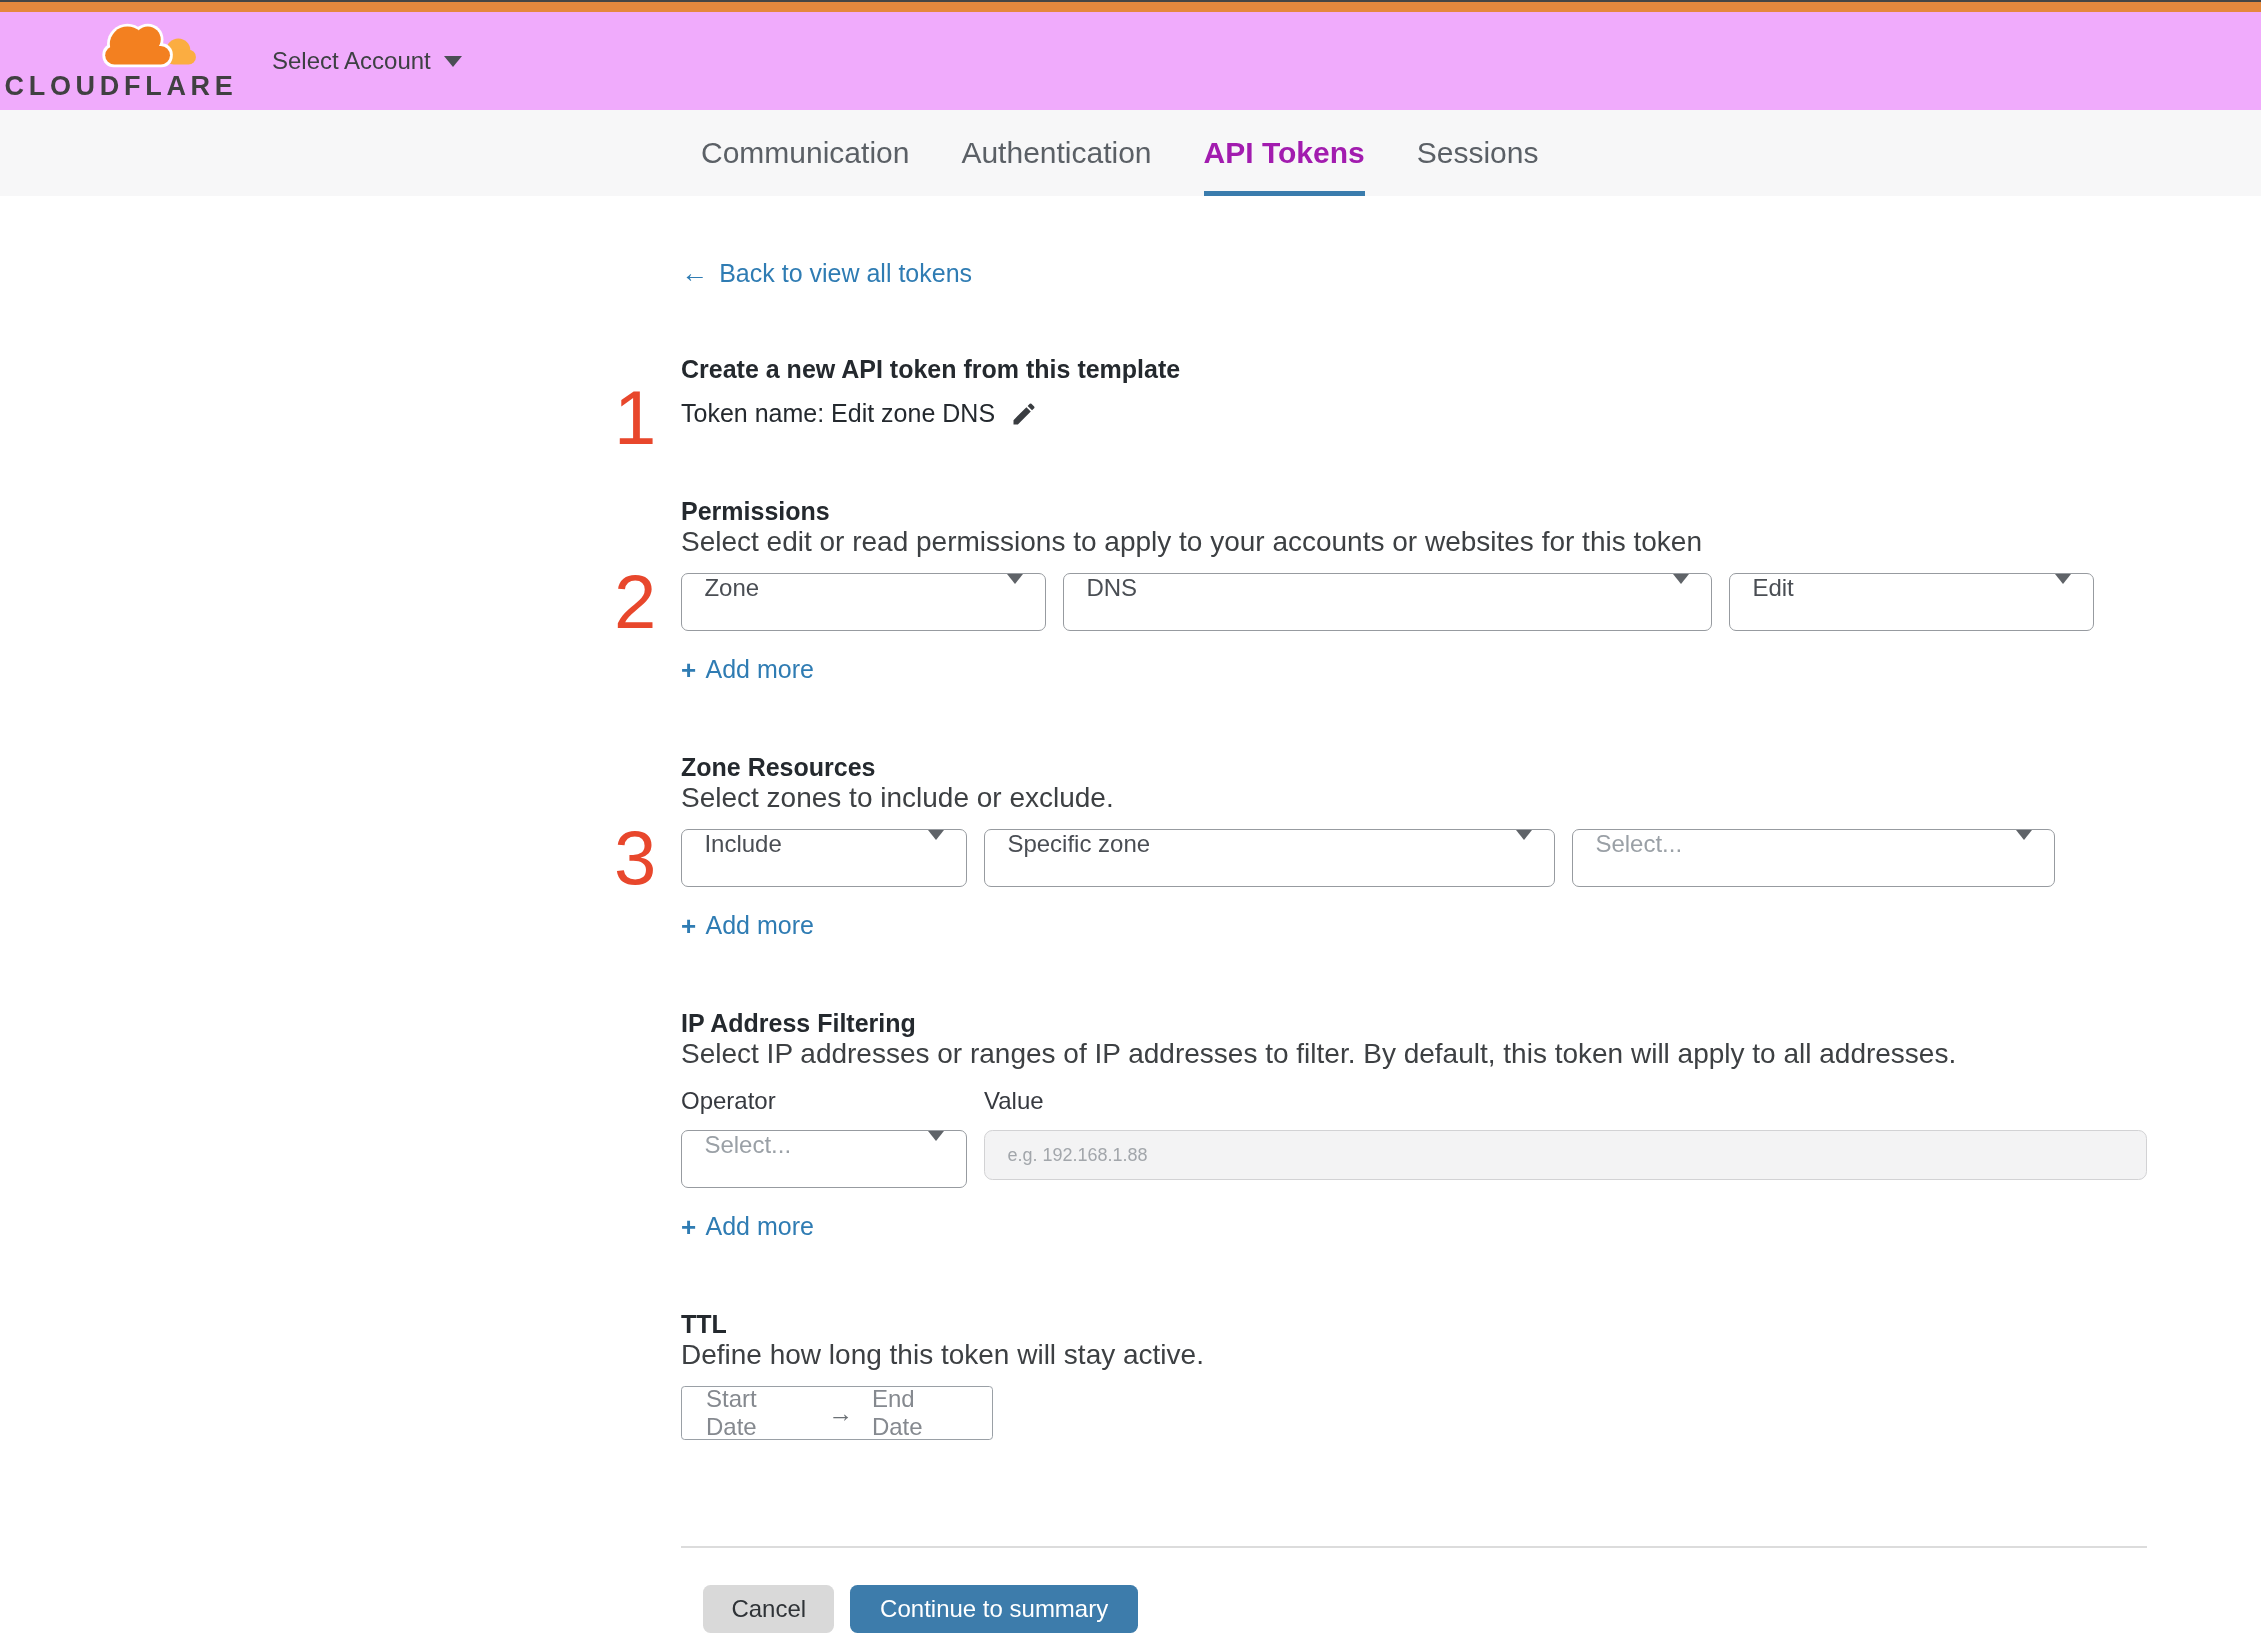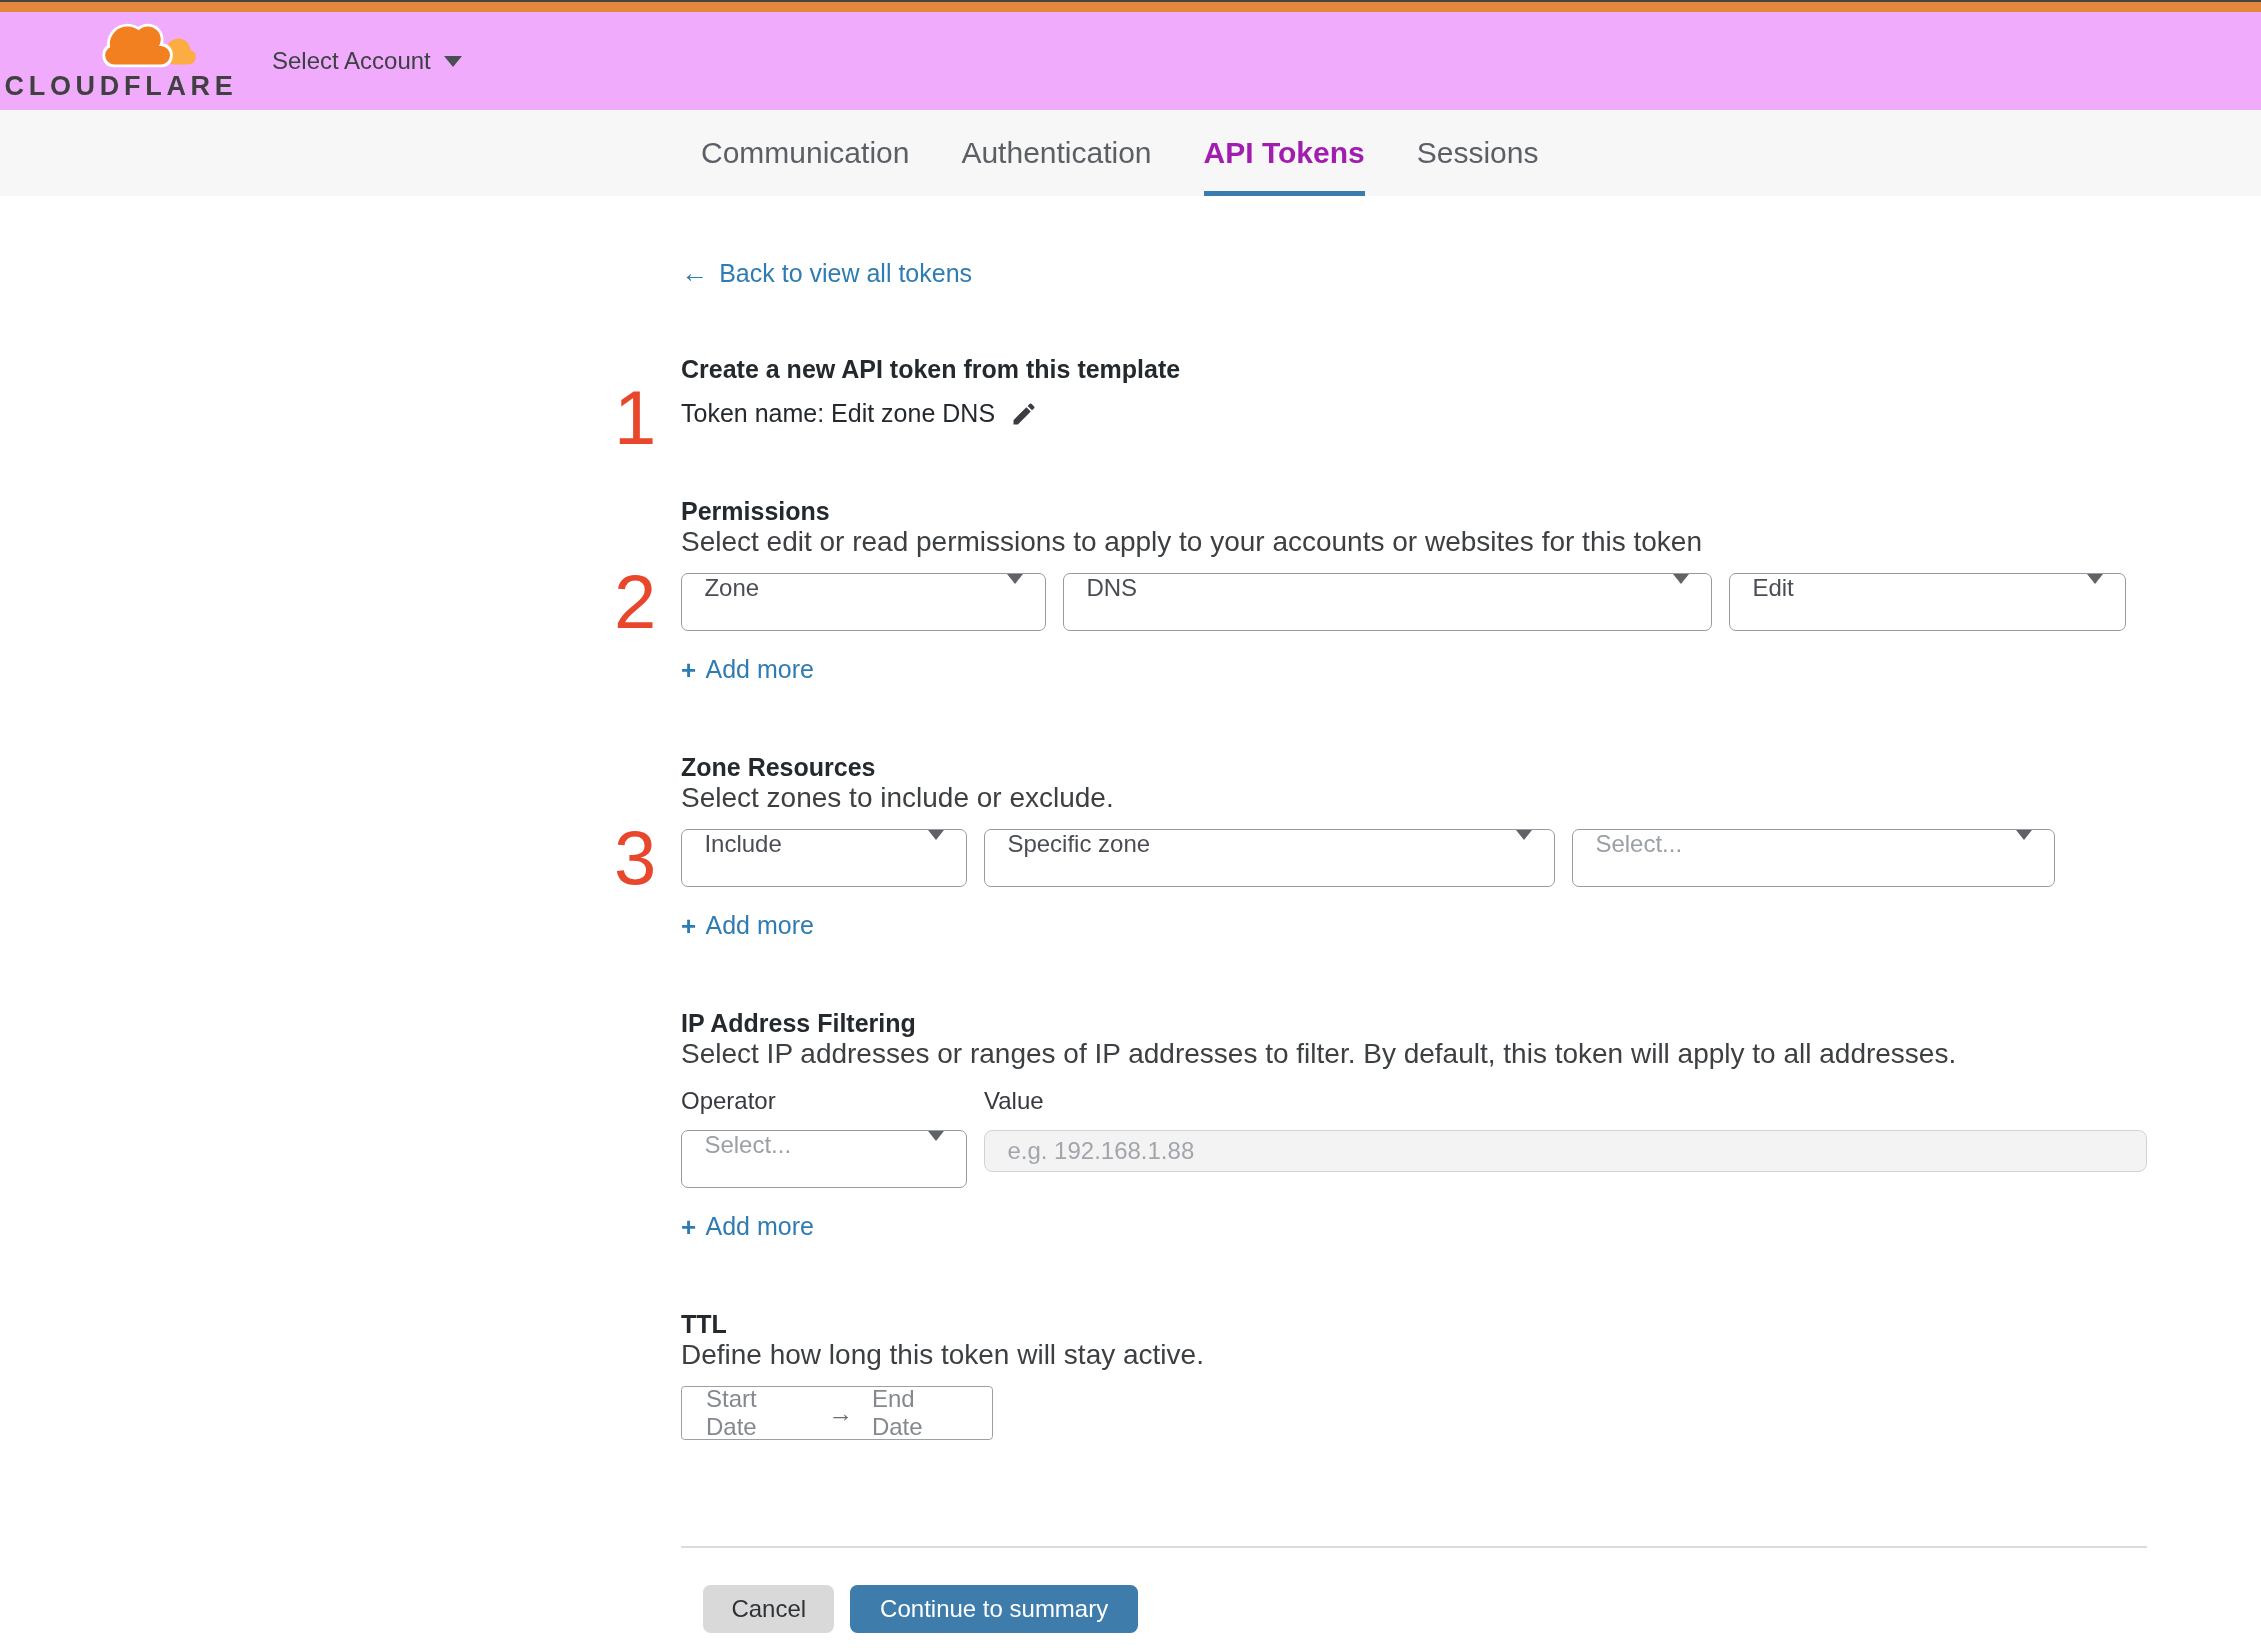--- a/index.html
+++ b/index.html
@@ -48,28 +48,28 @@
   .select-row { position:relative; margin-top:15px; display:flex; gap:17px; }
   .select {
     height:58px; background:#fff; border:1.9px solid #979ba0; border-radius:7px;
     display:flex; justify-content:space-between;
     padding:0 22.4px; font-size:24px; color:#4a4e54; cursor:pointer;
   }
   .select .caret { width:0; height:0; border-left:8.4px solid transparent; border-right:8.4px solid transparent; border-top:10.3px solid #5f6368; }
   .select.placeholder { color:#9aa0a6; }
   .w-zone   { width:365px; }
   .w-dns    { width:649px; }
-  .w-edit   { width:397px; }
+  .w-edit   { width:365px; }
   .w-inc    { width:286px;gap:30px; }
   .w-spec   { width:571px; }
   .w-selz   { width:483px; }
   .w-op     { width:286px; }
   .value-input {
-    width:1163px; height:42px; background:#f3f3f4; border:1.9px solid #d2d2d4; border-radius:8.4px;
-    padding:0 22.4px; font-size:24px; color:#4a4e54; font-family:"Liberation Sans", sans-serif;
+    width:1163px; height:50px; background:#f3f3f4; border:1.9px solid #d2d2d4; border-radius:8.4px;
+    padding:0 22.4px; font-size:18px; color:#4a4e54; font-family:"Liberation Sans", sans-serif;
   }
   .value-input::placeholder { color:#a2a6ab; }
 
   .add-more { display:inline-flex; align-items:center; gap:9.3px; margin-top:24px; color:#2f7cb3; font-size:25px; cursor:pointer; }
   .plus { font-weight:bold; font-size:26px; line-height:1; }
 
   .io-labels { display:flex; margin-top:17px; font-size:24px; color:#36393f; }
   .io-labels .lab1 { width:303px; }
 
   .date-range {

